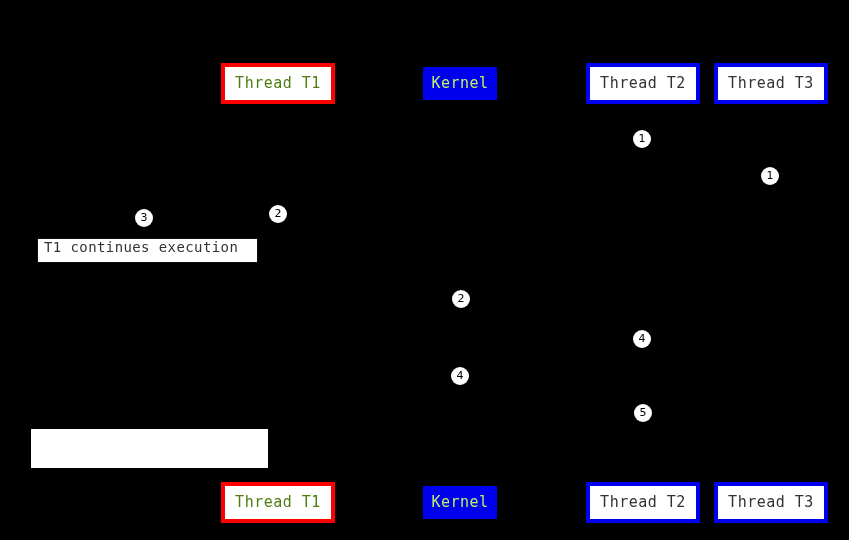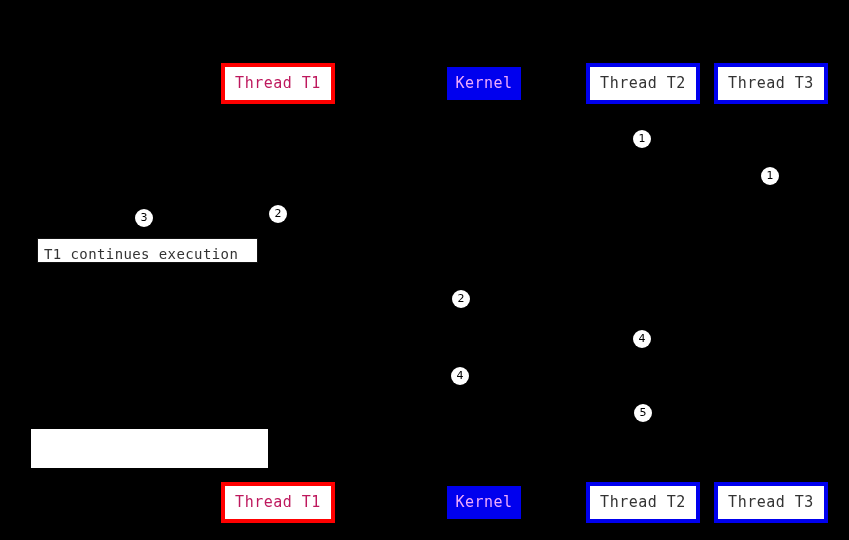--- a/index.html
+++ b/index.html
@@ -25,34 +25,33 @@
     align-items: center;
     justify-content: center;
     white-space: nowrap;
     font-family: "DejaVu Sans Mono", "Liberation Mono", monospace;
     font-size: 15px;
     letter-spacing: 0.5px;
     line-height: 1;
   }
   .participant.red-outline {
     background: #ffffff;
-    color: #be185d;
+    color: #4d7c0f;
     border: 4px solid #ff0000;
   }
   .participant.blue-outline {
     background: #ffffff;
     color: #333333;
     border: 4px solid #0000ee;
     justify-content: center;
   }
   .participant.blue-fill {
     background: #0000ee;
-    color: #f0abfc;
+    color: #bef264;
     border: 1px solid #0000ee;
-    margin-left: 24px;
   }
 
   
   .lifeline {
     position: absolute;
     width: 1px;
     background: #000000;
   }
 
   
@@ -80,21 +79,21 @@
   
   .note-box {
     position: absolute;
     box-sizing: border-box;
     background: #ffffff;
     border: 1px solid #111111;
     color: #333333;
     font-family: "DejaVu Sans Mono", "Liberation Mono", monospace;
     font-size: 14px;
     display: flex;
-    align-items: flex-end;
+    align-items: flex-start;
     padding-left: 6px;
     white-space: nowrap;
     letter-spacing: 0.4px;
   }
   .blank-box {
     position: absolute;
     box-sizing: border-box;
     background: #ffffff;
     border: none;
   }

